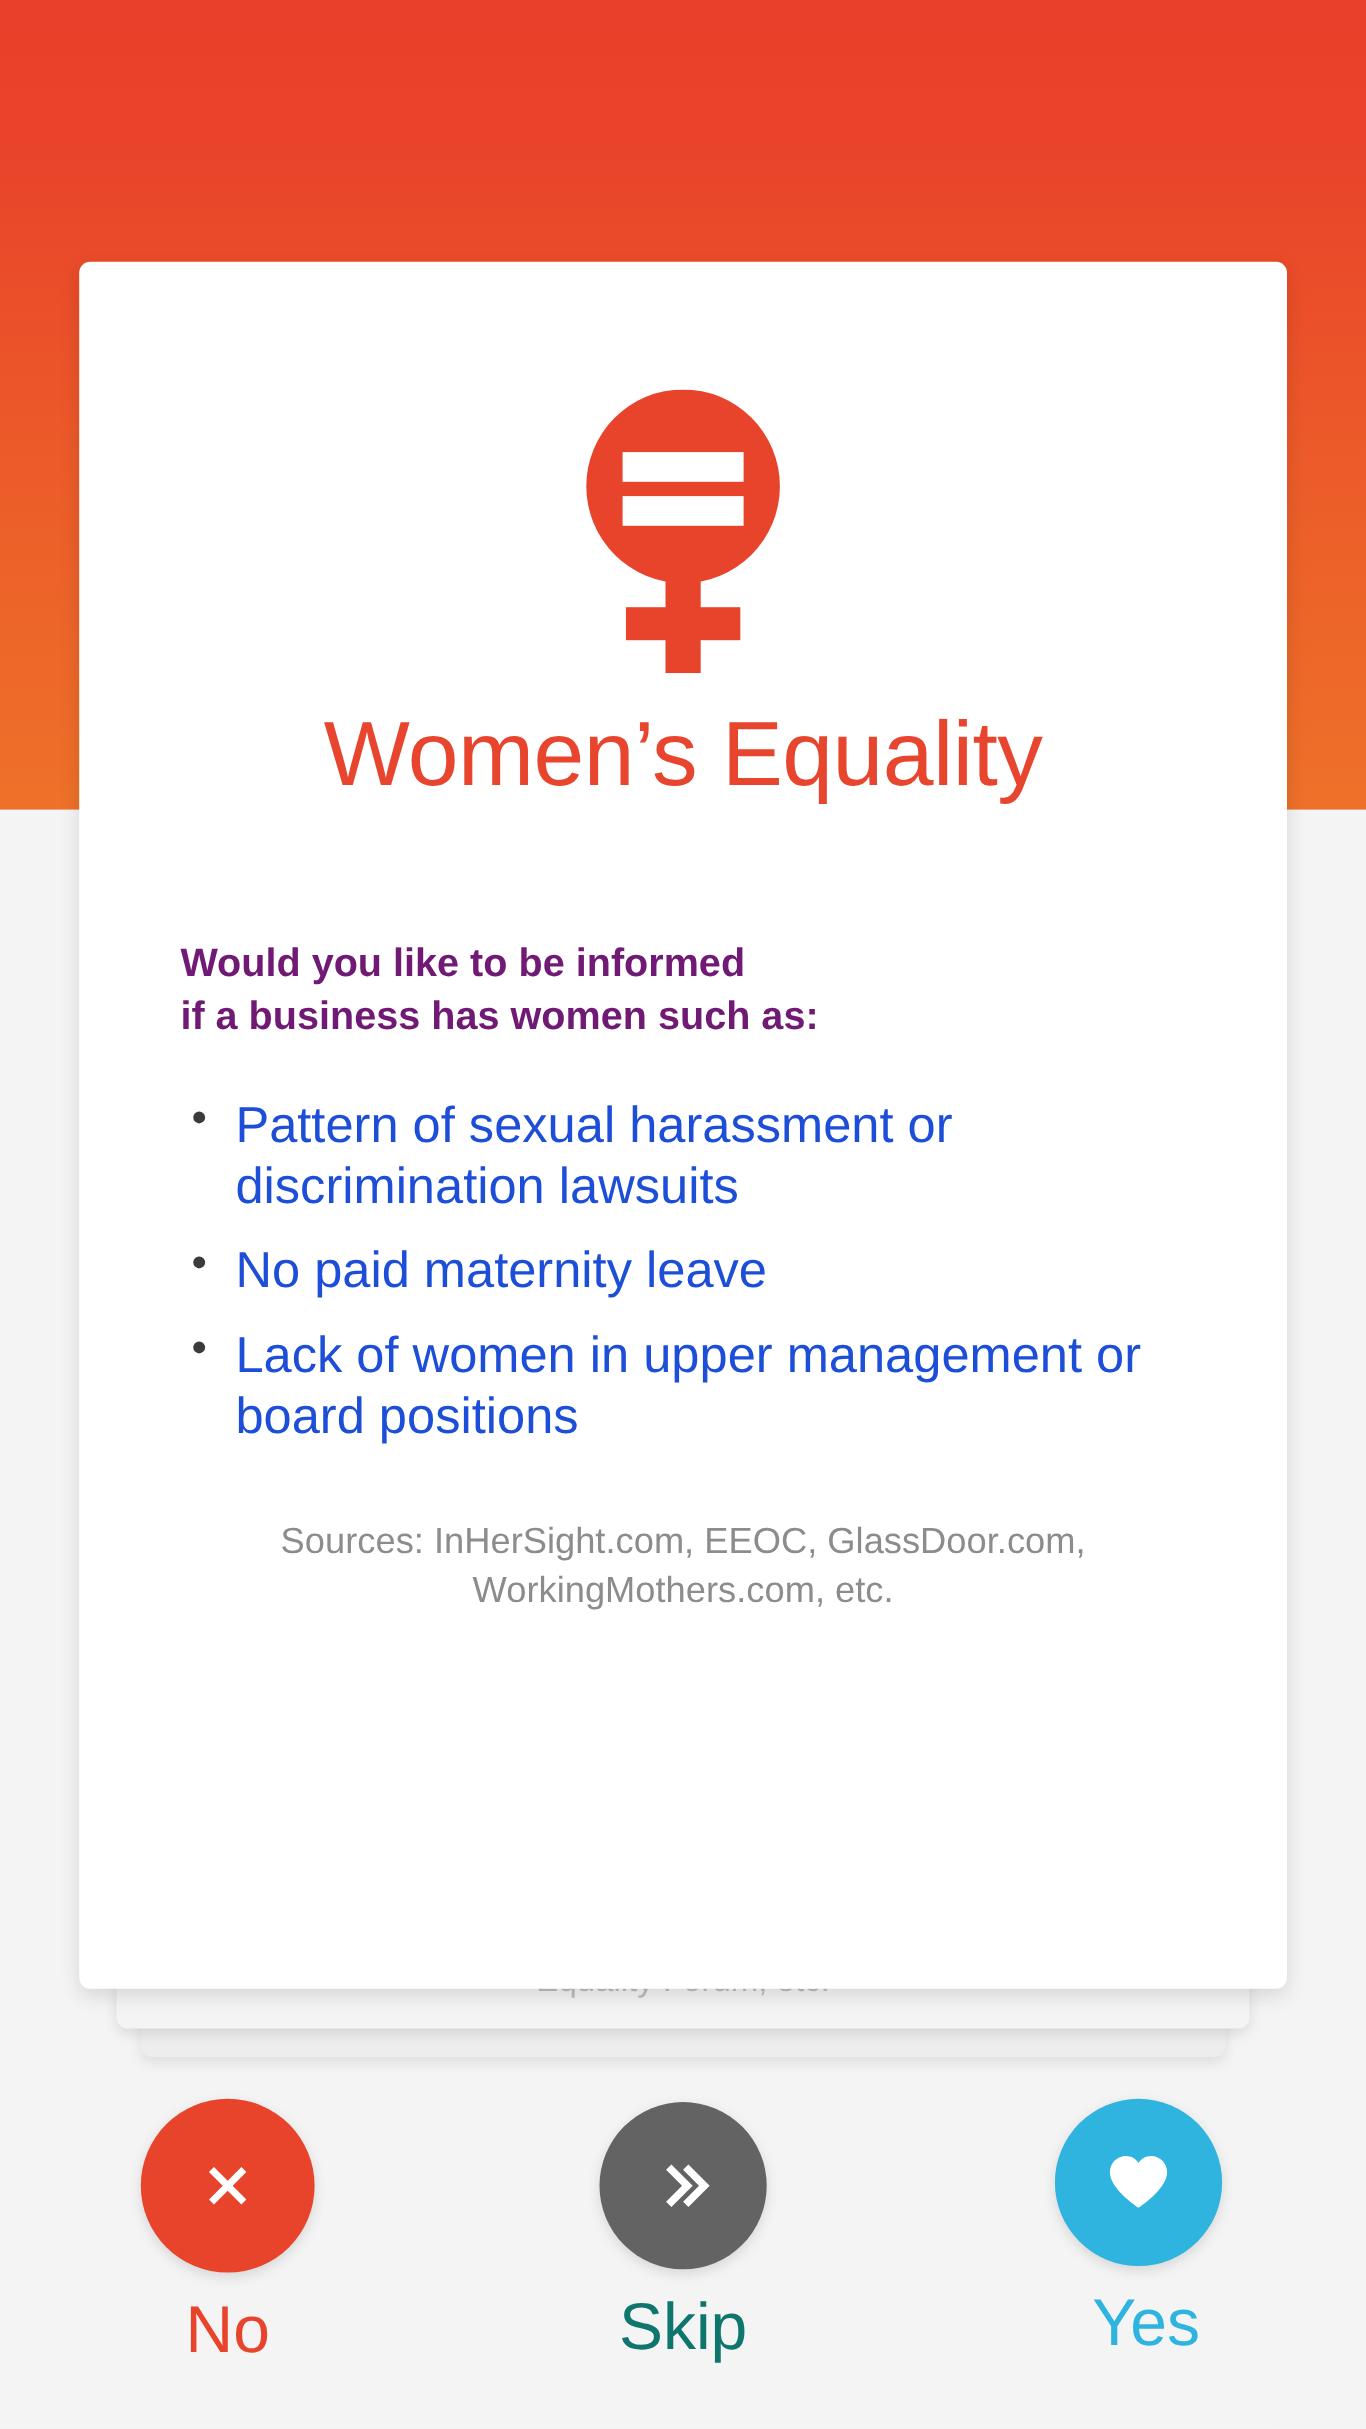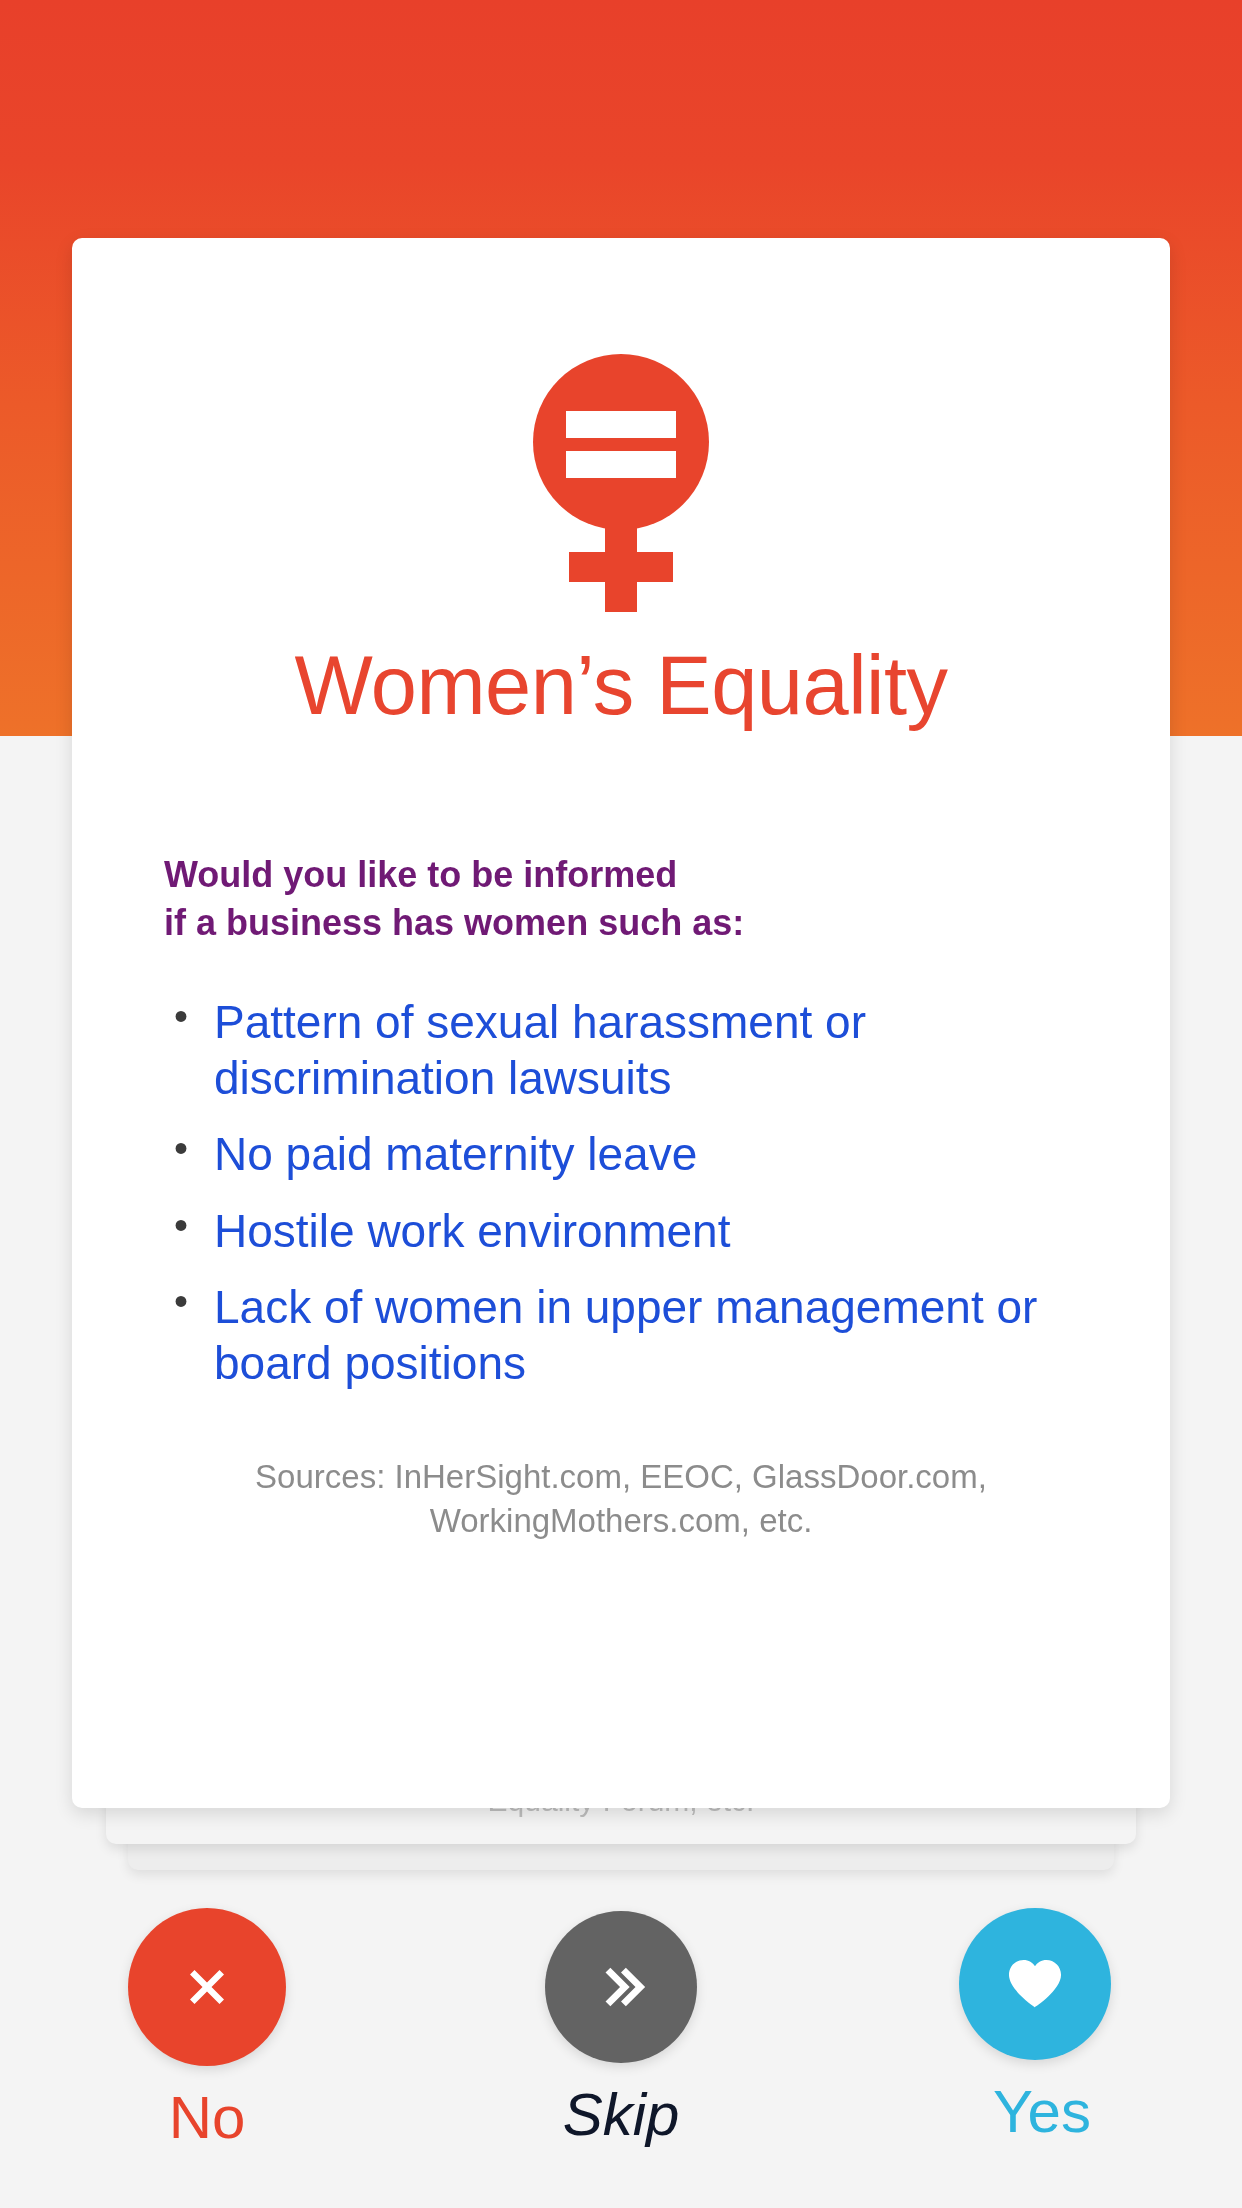--- a/index.html
+++ b/index.html
@@ -182,21 +182,21 @@
   #yes-circle {
     width:152px; height:152px;
     background:#2EB4DE;
   }
   .action-label {
     margin-top:22px;
     font-size:60px;
     line-height:1;
   }
   #no-label   { color:#E8442C; }
-  #skip-label { color:#0f172a;font-style:italic; }
+  #skip-label { color:#0f766e; }
   #yes-label  { color:#2EB4DE;margin-left:14px; }
 </style>
 </head>
 <body>
 
 <div id="screen">
 
   <div id="gradient-backdrop"></div>
 
 
@@ -226,21 +226,20 @@
         <div id="card-title">Women’s Equality</div>
 
         <div id="question-block">
           <span class="question-line">Would you like to be informed</span>
           <span class="question-line">if a business has women such as:</span>
         </div>
 
         <ul id="issues-list">
           <li>Pattern of sexual harassment or discrimination lawsuits</li>
           <li>No paid maternity leave</li>
-          <li>Hostile work environment</li>
           <li>Lack of women in upper management or board positions</li>
         </ul>
 
         <div id="sources-note">Sources: InHerSight.com, EEOC, GlassDoor.com, WorkingMothers.com, etc.</div>
 
       </div>
     </div>
 
   </div>
 

